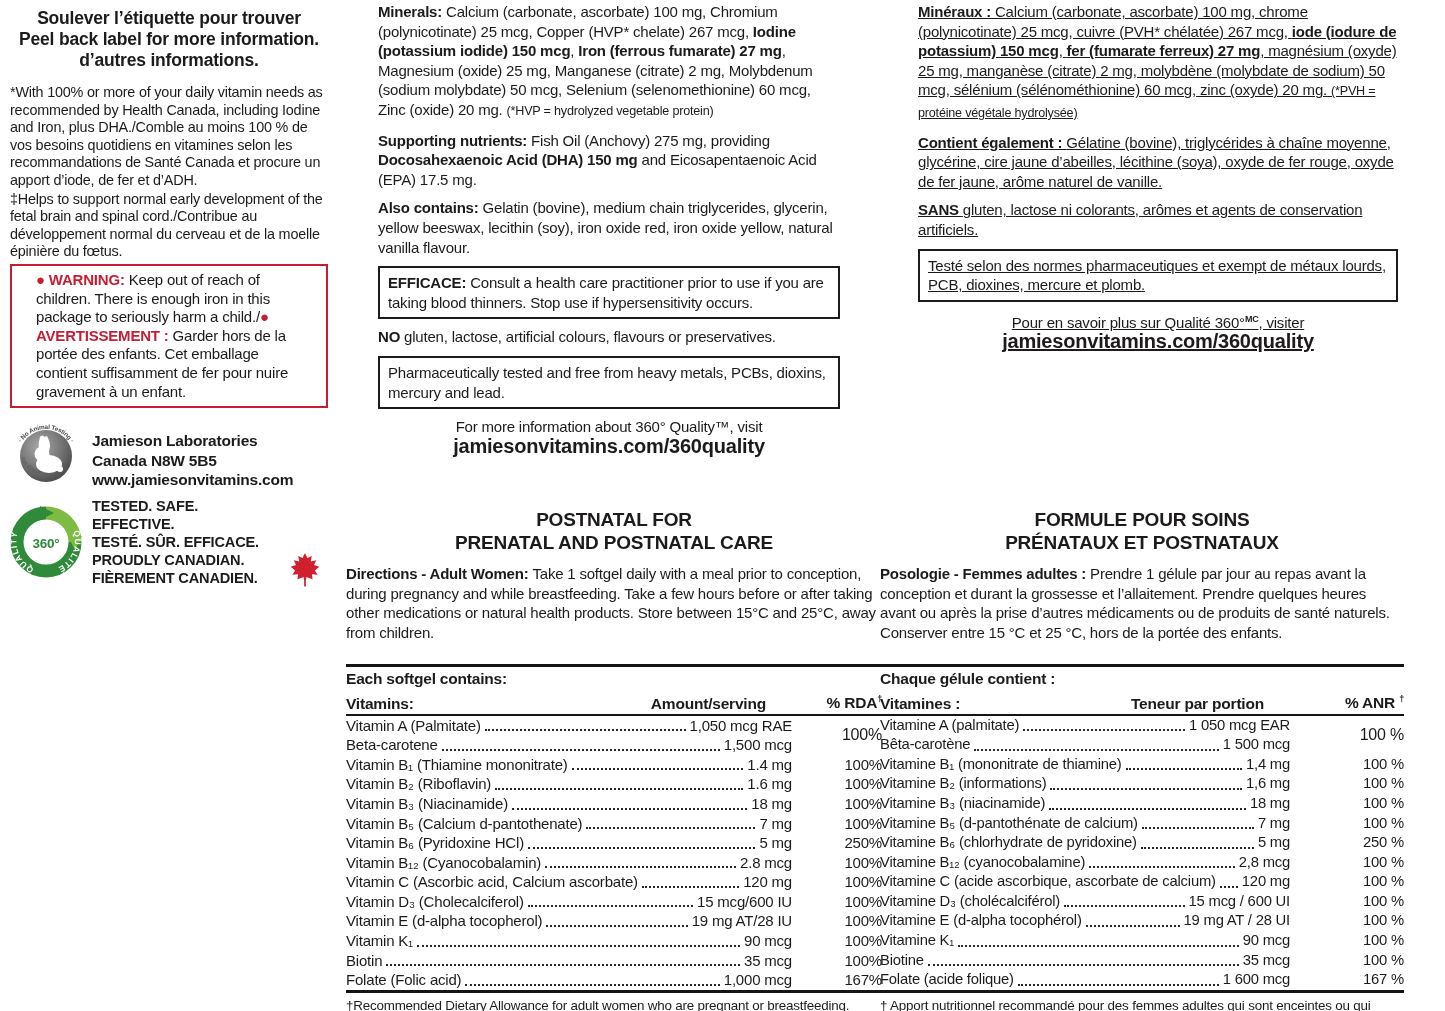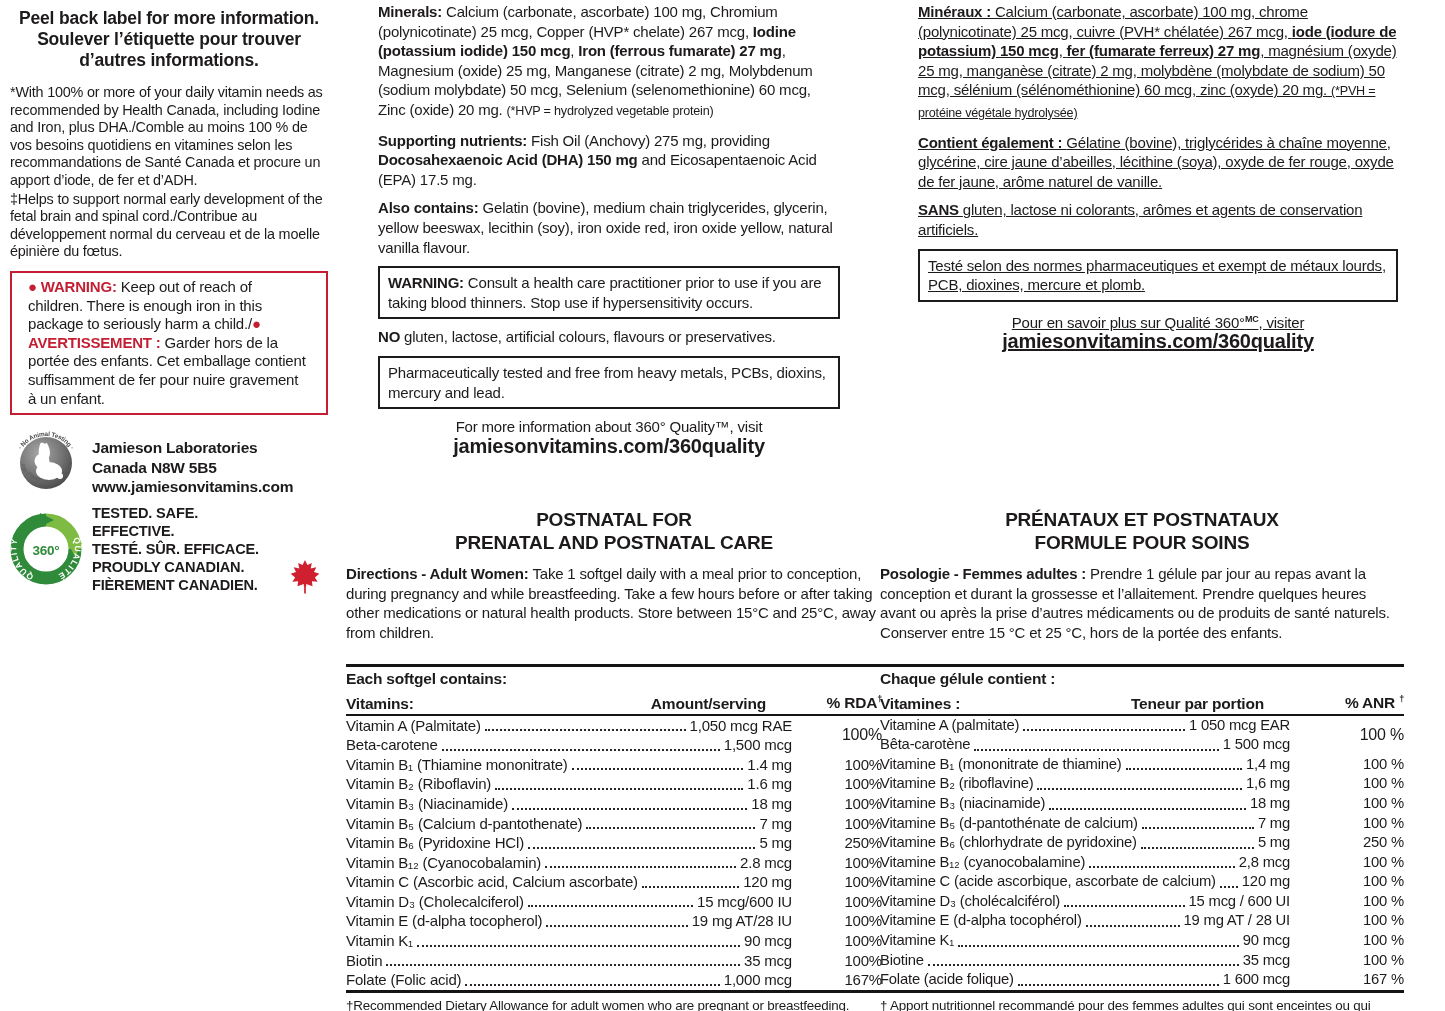--- a/index.html
+++ b/index.html
@@ -15,21 +15,21 @@
 
   
   #col-left{position:absolute;left:10px;top:8px;width:318px;}
   #col-mid{position:absolute;left:346px;top:2px;width:536px;height:1005px;}
   #col-right{position:absolute;left:880px;top:2px;width:524px;height:1005px;text-decoration:underline;}
 
   
   .peel{font-weight:700;font-size:17.5px;line-height:21px;text-align:center;}
   .note{font-size:14.4px;line-height:17.6px;margin-top:13px;}
   .note + .note{margin-top:1px;}
-  .lwarn{border:2px solid #c41e33;padding:5px 16px;margin-top:10px;font-size:15px;line-height:18.6px;}
+  .lwarn{border:2px solid #c41e33;padding:5px 24px;margin-top:3px;font-size:15px;line-height:18.6px;}
   .brandrow{display:flex;align-items:flex-start;margin-top:12px;}
   .badge{width:72px;height:72px;flex:none;}
   .brandtext{margin-left:10px;font-weight:700;font-size:15.5px;line-height:19.5px;padding-top:11px;}
   .qrow{display:flex;align-items:center;margin-top:5px;}
   .qtext{margin-left:10px;font-weight:700;font-size:14.6px;line-height:18px;position:relative;padding-right:44px;}
   .leaf{position:absolute;right:8px;bottom:0px;width:30px;height:34px;}
 
   
   .top-block{margin-left:32px;width:462px;}
   #col-right .top-block{margin-left:38px;width:480px;}
@@ -58,22 +58,22 @@
   .fr-t .vt-row{font-size:14.8px;}
   .vt-group{display:flex;align-items:center;justify-content:space-between;}
   .vt-group-left{flex:1;min-width:0;}
   .vt-foot{font-size:13.4px;line-height:17px;padding-top:4px;}
 </style>
 </head>
 <body>
 
 <div id="col-left">
   <div class="peel">
+    <div>Soulever l’étiquette pour trouver</div>
     <div>Peel back label for more information.</div>
-    <div>Soulever l’étiquette pour trouver</div>
     <div>d’autres informations.</div>
   </div>
   <div class="note">*With 100% or more of your daily vitamin needs as recommended by Health Canada, including Iodine and Iron, plus DHA./Comble au moins 100 % de vos besoins quotidiens en vitamines selon les recommandations de Santé Canada et procure un apport d’iode, de fer et d’ADH.</div>
   <div class="note">‡Helps to support normal early development of the fetal brain and spinal cord./Contribue au développement normal du cerveau et de la moelle épinière du fœtus.</div>
   <div class="lwarn"><span class="sb sr">● WARNING: </span><span>Keep out of reach of children. There is enough iron in this package to seriously harm a child./</span><span class="sb sr">● AVERTISSEMENT : </span><span>Garder hors de la portée des enfants. Cet emballage contient suffisamment de fer pour nuire gravement à un enfant.</span></div>
 
   <div class="brandrow">
     <svg class="badge" viewBox="0 0 72 72">
       <defs>
         <radialGradient id="gg" cx="38%" cy="32%" r="75%">
@@ -125,21 +125,21 @@
       </svg>
     </div>
   </div>
 </div>
 
 <div id="col-mid">
   <div class="top-block">
     <p class="para"><span class="sb">Minerals: </span><span>Calcium (carbonate, ascorbate) 100 mg, Chromium (polynicotinate) 25 mcg, Copper (HVP* chelate) 267 mcg, </span><span class="sb">Iodine (potassium iodide) 150 mcg</span><span>, </span><span class="sb">Iron (ferrous fumarate) 27 mg</span><span>, Magnesium (oxide) 25 mg, Manganese (citrate) 2 mg, Molybdenum (sodium molybdate) 50 mcg, Selenium (selenomethionine) 60 mcg, Zinc (oxide) 20 mg. </span><span class="ss">(*HVP = hydrolyzed vegetable protein)</span></p>
     <p class="para"><span class="sb">Supporting nutrients: </span><span>Fish Oil (Anchovy) 275 mg, providing </span><span class="sb">Docosahexaenoic Acid (DHA) 150 mg</span><span> and Eicosapentaenoic Acid (EPA) 17.5 mg.</span></p>
     <p class="para"><span class="sb">Also contains: </span><span>Gelatin (bovine), medium chain triglycerides, glycerin, yellow beeswax, lecithin (soy), iron oxide red, iron oxide yellow, natural vanilla flavour.</span></p>
-    <div class="box"><span class="sb">WARNING: </span><span>Consult a health care practitioner prior to use if you are taking blood thinners. Stop use if hypersensitivity occurs.</span></div>
+    <div class="box"><span class="sb">EFFICACE: </span><span>Consult a health care practitioner prior to use if you are taking blood thinners. Stop use if hypersensitivity occurs.</span></div>
     <p class="para"><span class="sb">NO </span><span>gluten, lactose, artificial colours, flavours or preservatives.</span></p>
     <div class="box">Pharmaceutically tested and free from heavy metals, PCBs, dioxins, mercury and lead.</div>
     <div class="centerline"><span>For more information about 360° Quality™, visit</span></div>
     <div class="centerline b2">jamiesonvitamins.com/360quality</div>
   </div>
 
   <div class="bottom-block">
     <div class="sect-head">
       <div>POSTNATAL FOR</div>
       <div>PRENATAL AND POSTNATAL CARE</div>
@@ -270,22 +270,22 @@
     <p class="para"><span class="sb">Minéraux : </span><span>Calcium (carbonate, ascorbate) 100 mg, chrome (polynicotinate) 25 mcg, cuivre (PVH* chélatée) 267 mcg, </span><span class="sb">iode (iodure de potassium) 150 mcg</span><span>, </span><span class="sb">fer (fumarate ferreux) 27 mg</span><span>, magnésium (oxyde) 25 mg, manganèse (citrate) 2 mg, molybdène (molybdate de sodium) 50 mcg, sélénium (sélénométhionine) 60 mcg, zinc (oxyde) 20 mg. </span><span class="ss">(*PVH = protéine végétale hydrolysée)</span></p>
     <p class="para"><span class="sb">Contient également : </span><span>Gélatine (bovine), triglycérides à chaîne moyenne, glycérine, cire jaune d’abeilles, lécithine (soya), oxyde de fer rouge, oxyde de fer jaune, arôme naturel de vanille.</span></p>
     <p class="para"><span class="sb">SANS </span><span>gluten, lactose ni colorants, arômes et agents de conservation artificiels.</span></p>
     <div class="box">Testé selon des normes pharmaceutiques et exempt de métaux lourds, PCB, dioxines, mercure et plomb.</div>
     <div class="centerline"><span>Pour en savoir plus sur Qualité 360°</span><span class="sp">MC</span><span>, visiter</span></div>
     <div class="centerline b2">jamiesonvitamins.com/360quality</div>
   </div>
 
   <div class="bottom-block">
     <div class="sect-head">
+      <div>FORMULE POUR SOINS</div>
       <div>PRÉNATAUX ET POSTNATAUX</div>
-      <div>FORMULE POUR SOINS</div>
     </div>
     <div class="directions"><span class="sb">Posologie - Femmes adultes : </span><span>Prendre 1 gélule par jour au repas avant la conception et durant la grossesse et l’allaitement. Prendre quelques heures avant ou après la prise d’autres médicaments ou de produits de santé naturels. Conserver entre 15 °C et 25 °C, hors de la portée des enfants.</span></div>
 
     <div class="vt fr-t">
       <div class="vt-rule"></div>
       <div class="vt-each">Chaque gélule contient :</div>
       <div class="vt-headrow">
         <span>Vitamines :</span>
         <span class="vt-amt-h">Teneur par portion</span>
         <span class="vt-pct-h"><span class="sb">% ANR </span><span class="sb sp">†</span></span>
@@ -311,21 +311,21 @@
       <div>
 
           <div class="vt-row">
             <span class="vt-nm">Vitamine B₁ (mononitrate de thiamine)</span>
             <span class="vt-lead"></span>
             <span class="vt-amt">1,4 mg</span>
             <span class="vt-pct">100 %</span>
           </div>
 
           <div class="vt-row">
-            <span class="vt-nm">Vitamine B₂ (riboflavine)</span>
+            <span class="vt-nm">Vitamine B₂ (informations)</span>
             <span class="vt-lead"></span>
             <span class="vt-amt">1,6 mg</span>
             <span class="vt-pct">100 %</span>
           </div>
 
           <div class="vt-row">
             <span class="vt-nm">Vitamine B₃ (niacinamide)</span>
             <span class="vt-lead"></span>
             <span class="vt-amt">18 mg</span>
             <span class="vt-pct">100 %</span>

